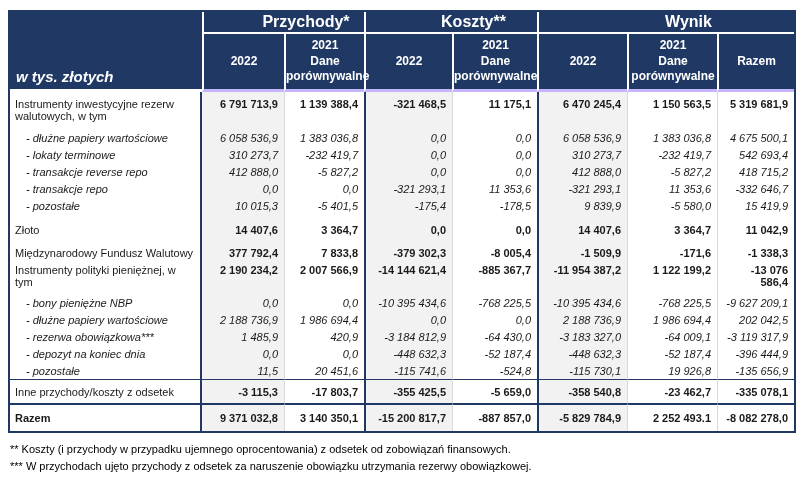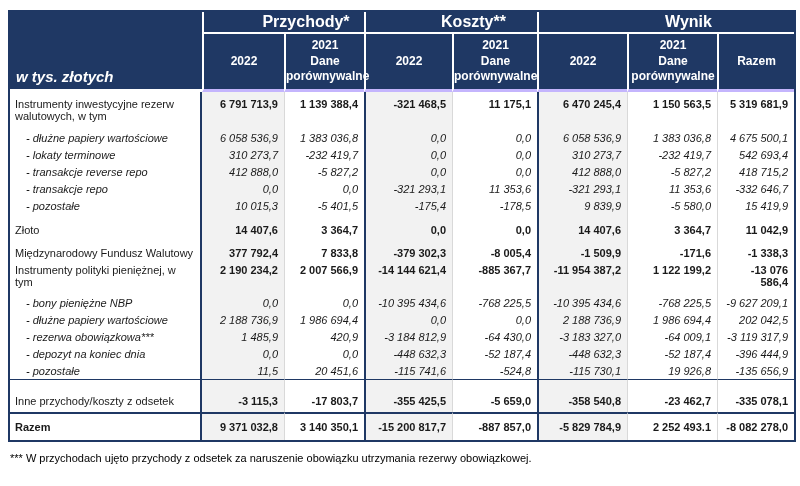--- a/index.html
+++ b/index.html
@@ -75,21 +75,21 @@
   tbody td{text-align:right;}
   td.c0,td.c2,td.c4{background:var(--shade);}
   td.c1,td.c3,td.c5,td.c6{border-left:1px solid var(--thin);}
   td.c2,td.c4{border-left:2px solid var(--navy);}
 
   tr.sub .rowlabel{padding-left:16px;font-style:italic;}
   tr.sub td{font-style:italic;}
   tr.main td{font-weight:bold;margin-left:28px;}
   tr.gap > th, tr.gap > td{padding-top:9px;}
   tr.gap-sm > th, tr.gap-sm > td{padding-top:6px;}
-  tr.rule-top > th, tr.rule-top > td{border-top:1px solid var(--navy);padding-top:15px;padding-bottom:5px;}
+  tr.rule-top > th, tr.rule-top > td{border-top:1px solid var(--navy);padding-top:6px;padding-bottom:5px;}
   tr.total > th, tr.total > td{
     border-top:2px solid var(--navy);
     font-weight:bold;font-style:normal;
     padding-top:7px;padding-bottom:7px;
   }
   tr.first-block > th, tr.first-block > td{padding-top:6px;padding-bottom:4px;}
 
   
   .footnotes{padding:8px 0 0 2px;}
   .footnote{
@@ -294,15 +294,16 @@
           <td class="c2">-15 200 817,7</td>
           <td class="c3">-887 857,0</td>
           <td class="c4">-5 829 784,9</td>
           <td class="c5">2 252 493.1</td>
           <td class="c6">-8 082 278,0</td>
         </tr>
       </tbody>
   </table>
 
   <div class="footnotes">
+    <div class="footnote">** Koszty (i przychody w przypadku ujemnego oprocentowania) z odsetek od zobowiązań finansowych.</div>
     <div class="footnote">*** W przychodach ujęto przychody z odsetek za naruszenie obowiązku utrzymania rezerwy obowiązkowej.</div>
   </div>
 </div>
 
 </body></html>

